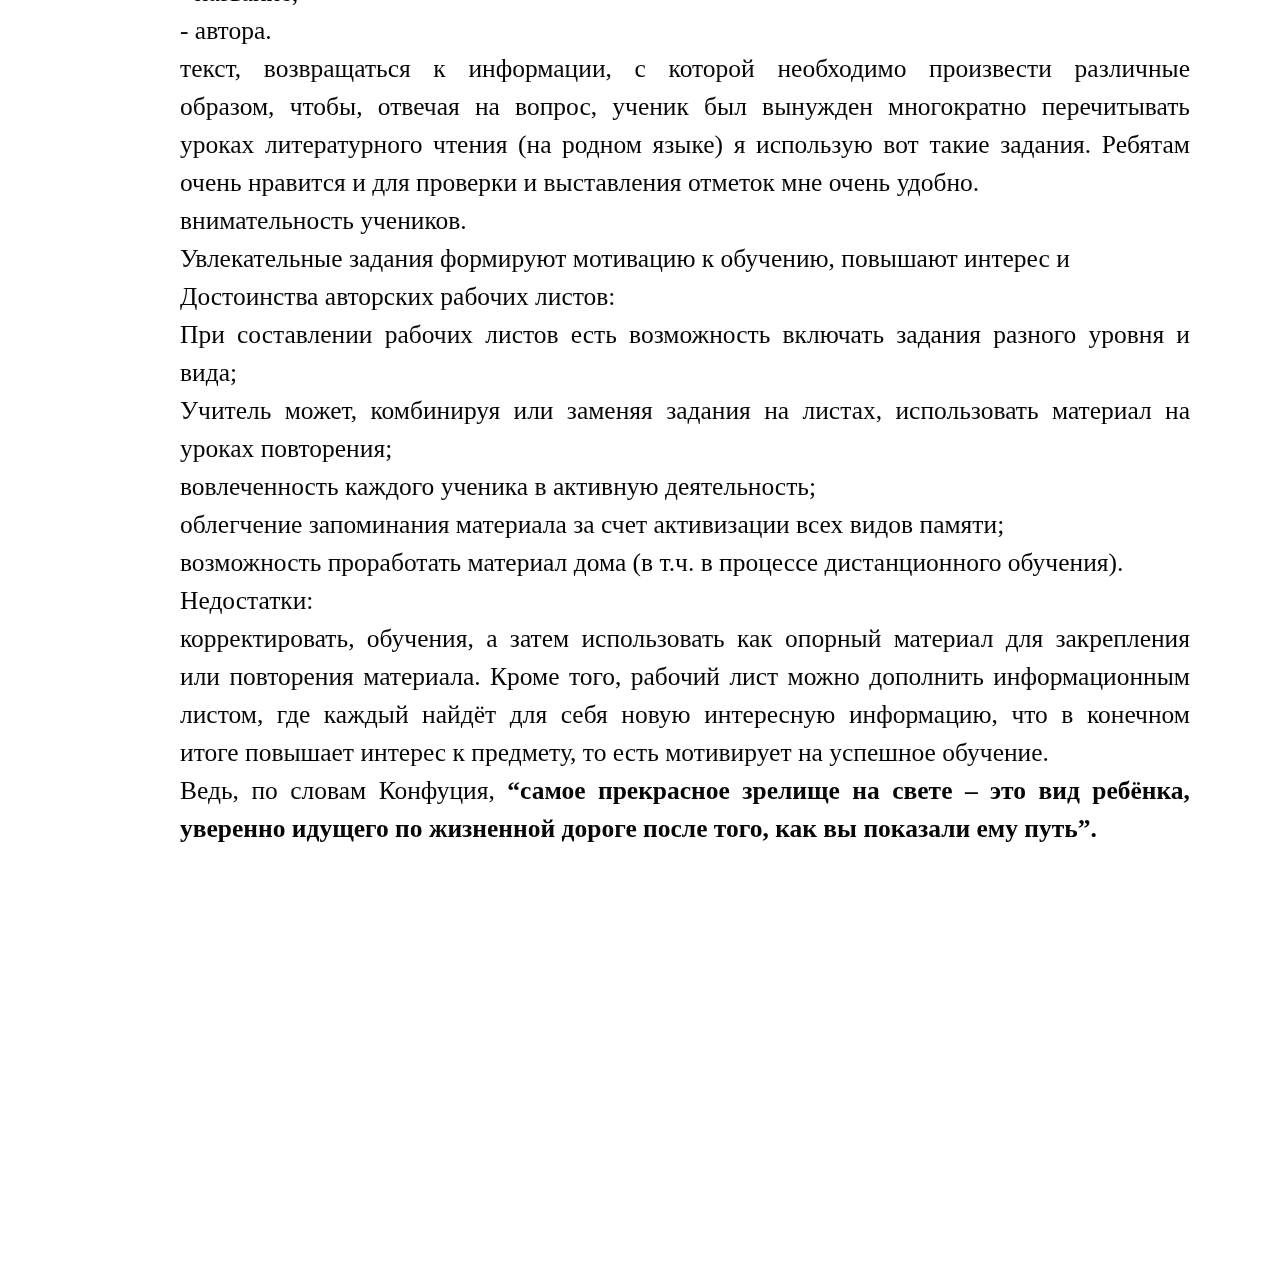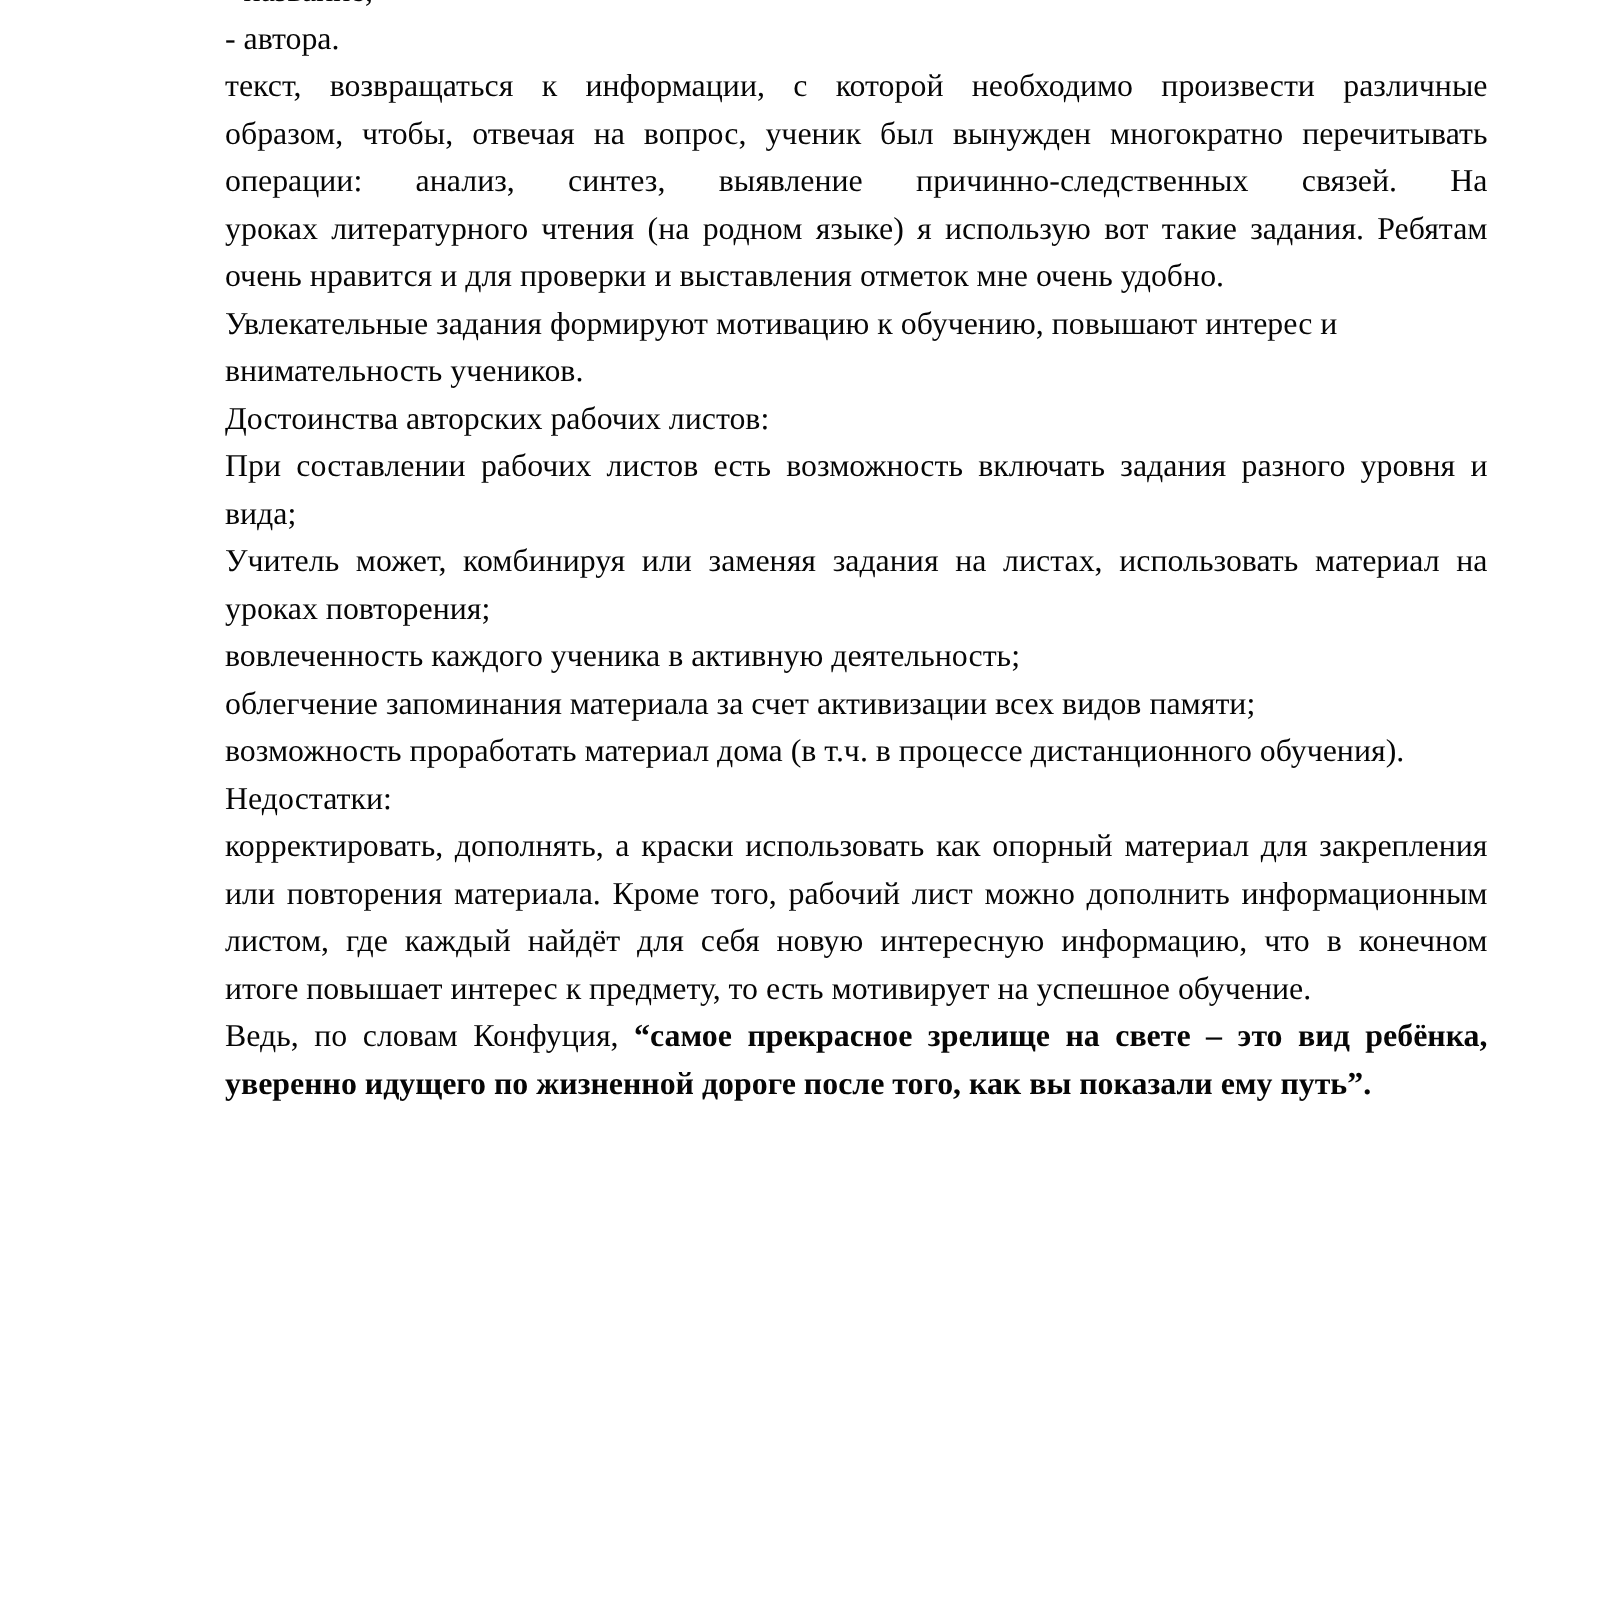--- a/index.html
+++ b/index.html
@@ -60,28 +60,27 @@
       <span>- название;</span>
     </p>
 
     <p class="para">
       <span>- автора.</span>
     </p>
 
     <p class="para">
       <span class="stretch">текст, возвращаться к информации, с которой необходимо произвести различные</span>
       <span class="stretch">образом, чтобы, отвечая на вопрос, ученик был вынужден многократно перечитывать</span>
-      <span class="stretch">операции: анализ, синтез, выявление причинно-следственных связей. На</span>
       <span class="stretch">уроках литературного чтения (на родном языке) я использую вот такие задания. Ребятам</span>
       <span class="lineblock">очень нравится и для проверки и выставления отметок мне очень удобно.</span>
     </p>
 
     <p class="para">
+      <span class="lineblock">внимательность учеников.</span>
       <span class="lineblock">Увлекательные задания формируют мотивацию к обучению, повышают интерес и</span>
-      <span class="lineblock">внимательность учеников.</span>
     </p>
 
     <p class="para">
       <span>Достоинства авторских рабочих листов:</span>
     </p>
 
     <p class="para">
       <span class="stretch">При составлении рабочих листов есть возможность включать задания разного уровня и</span>
       <span class="lineblock">вида;</span>
     </p>
@@ -102,21 +101,21 @@
     <p class="para">
       <span>возможность проработать материал дома (в т.ч. в процессе дистанционного обучения).</span>
     </p>
 
     <p class="para">
       <span>Недостатки:</span>
     </p>
 
 
     <p class="para">
-      <span class="stretch">корректировать, дополнять, а краски использовать как опорный материал для закрепления</span>
+      <span class="stretch">корректировать, обучения, а затем использовать как опорный материал для закрепления</span>
       <span class="stretch">или повторения материала. Кроме того, рабочий лист можно дополнить информационным</span>
       <span class="stretch">листом, где каждый найдёт для себя новую интересную информацию, что в конечном</span>
       <span class="lineblock">итоге повышает интерес к предмету, то есть мотивирует на успешное обучение.</span>
     </p>
 
     <p class="para justify">
       <span>Ведь, по словам Конфуция, </span><span class="bold">“самое прекрасное зрелище на свете – это вид ребёнка, уверенно идущего по жизненной дороге после того, как вы показали ему путь”.</span>
     </p>
 
   </div>

